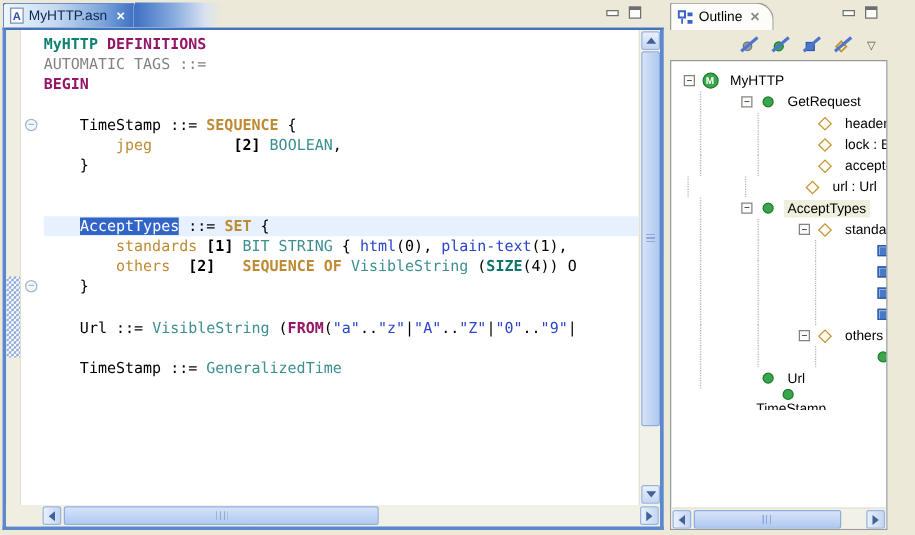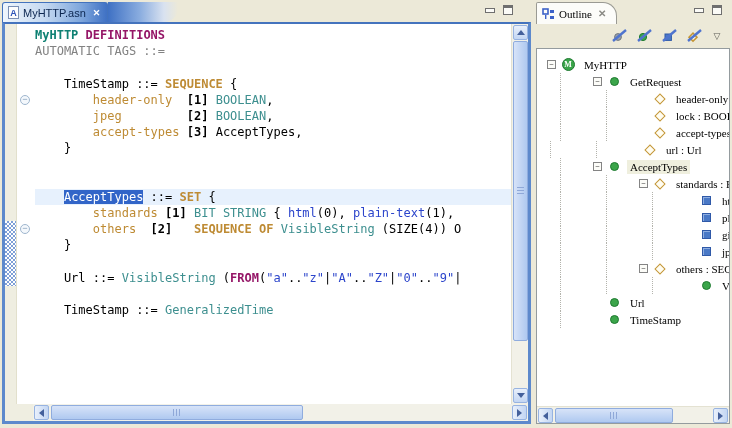--- a/index.html
+++ b/index.html
@@ -42,21 +42,21 @@
     font-family:"DejaVu Sans Mono","Liberation Mono",monospace; font-size:12px; }
   .cl { height:16.2px; line-height:16.2px; white-space:pre; }
   .cl.hl { background:#E7F1FD; }
   .c-module { color:#0E8173; font-weight:bold; }
   .c-kw     { color:#951667; font-weight:bold; }
   .c-gray   { color:#828282; }
   .c-gold   { color:#BE8B34; }
   .c-goldb  { color:#BE8B34; font-weight:bold; }
   .c-teal   { color:#3D8F8F; }
   .c-blue   { color:#2C45CB; }
-  .c-green  { color:#000000; font-weight:normal; }
+  .c-green  { color:#0f766e; font-weight:bold; }
   .c-b      { color:#000000; font-weight:bold; }
   .c-p      { color:#000000; }
   .c-sel    { background:#3265C8; color:#FFFFFF; }
 
   
   .vscroll { width:17px; background:#F2F1E8; border-left:1px solid #E4E2D2;
     position:relative; display:flex; flex-direction:column; }
   .sb-btn { width:15px; height:15px; margin:1px; background:linear-gradient(180deg,#E9F0FB,#C3D6F3);
     border:1px solid #97B3E1; border-radius:2px; display:flex; align-items:center; justify-content:center; }
   .sb-btn.h { background:linear-gradient(90deg,#E9F0FB,#C3D6F3); }
@@ -70,21 +70,21 @@
     background:repeating-linear-gradient(180deg,#8FA8D8 0 1px,transparent 1px 3px); }
   .hscroll-row { height:17px; display:flex; background:#F2F1E8; }
   .hscroll-spacer { width:28px; background:#EFEEE1; }
   .htrack { flex:1; position:relative; }
   .hthumb { position:absolute; top:1px; height:15px; background:linear-gradient(180deg,#D7E3F8,#AFC9F0);
     border:1px solid #8FACDE; border-radius:2px; }
   .hthumb .grip { position:absolute; top:3px; bottom:3px; left:50%; width:9px; margin-left:-4px;
     background:repeating-linear-gradient(90deg,#8FA8D8 0 1px,transparent 1px 3px); }
 
   
-  .outline-part { position:absolute; left:536px; top:2px; width:194px; height:422px;font-family:Liberation Serif, serif; }
+  .outline-part { position:absolute; left:536px; top:2px; width:174px; height:422px; }
   .oheader { height:22px; position:relative; display:flex; }
   .otab { display:flex; align-items:center; gap:4px; padding:0 10px 0 5px; background:#FCFCF9;
     border:1px solid #9A9A93; border-bottom:none; border-radius:2px 14px 0 0;
     font-size:11px; color:#000; }
   .otab-close { color:#8A8A84; font-weight:bold; font-size:10px; margin-left:2px; }
   .otoolbar { height:24px; display:flex; align-items:center; justify-content:flex-end;
     gap:6px; padding-right:6px; }
   .tb-btn { width:19px; height:16px; display:flex; align-items:center; justify-content:center; }
   .tb-menu { font-size:9px; color:#5A5A54; width:14px; text-align:center; }
   .ocontent { position:absolute; left:0; right:0; top:46px; bottom:0; background:#FFFFFF;
@@ -128,25 +128,24 @@
       <div class="annot-ruler">
         <div class="range-indicator" id="range-ind" style="top: 197.4px; height: 64.8px;"></div>
       </div>
       <div class="fold-ruler" id="fold-ruler">
           <div class="fold-marker" style="top: 70.8px;">−</div>
           <div class="fold-marker" style="top: 200.4px;">−</div>
         </div>
       <div class="code" id="code">
           <div class="cl"><span class="c-module">MyHTTP</span><span class="c-p"> </span><span class="c-kw">DEFINITIONS</span></div>
           <div class="cl"><span class="c-gray">AUTOMATIC TAGS ::=</span></div>
+          <div class="cl"><span class="c-kw">BEGIN</span></div>
           <div class="cl"></div>
           <div class="cl"><span class="c-p">    TimeStamp ::= </span><span class="c-goldb">SEQUENCE</span><span class="c-p"> {</span></div>
-          <div class="cl"><span class="c-p">        </span><span class="c-gold">header-only</span><span class="c-p">  </span><span class="c-b">[1]</span><span class="c-p"> </span><span class="c-teal">BOOLEAN</span><span class="c-p">,</span></div>
           <div class="cl"><span class="c-p">        </span><span class="c-gold">jpeg</span><span class="c-p">         </span><span class="c-b">[2]</span><span class="c-p"> </span><span class="c-teal">BOOLEAN</span><span class="c-p">,</span></div>
-          <div class="cl"><span class="c-p">        </span><span class="c-gold">accept-types</span><span class="c-p"> </span><span class="c-b">[3]</span><span class="c-p"> </span><span class="c-p">AcceptTypes,</span></div>
           <div class="cl"><span class="c-p">    }</span></div>
           <div class="cl"></div>
           <div class="cl"></div>
           <div class="cl hl"><span class="c-p">    </span><span class="c-sel">AcceptTypes</span><span class="c-p"> ::= </span><span class="c-goldb">SET</span><span class="c-p"> {</span></div>
           <div class="cl"><span class="c-p">        </span><span class="c-gold">standards</span><span class="c-p"> </span><span class="c-b">[1]</span><span class="c-p"> </span><span class="c-teal">BIT STRING</span><span class="c-p"> { </span><span class="c-blue">html</span><span class="c-p">(0), </span><span class="c-blue">plain-text</span><span class="c-p">(1),</span></div>
           <div class="cl"><span class="c-p">        </span><span class="c-gold">others</span><span class="c-p">  </span><span class="c-b">[2]</span><span class="c-p">   </span><span class="c-goldb">SEQUENCE OF</span><span class="c-p"> </span><span class="c-teal">VisibleString</span><span class="c-p"> (</span><span class="c-green">SIZE</span><span class="c-p">(4)) O</span></div>
           <div class="cl"><span class="c-p">    }</span></div>
           <div class="cl"></div>
           <div class="cl"><span class="c-p">    Url ::= </span><span class="c-teal">VisibleString</span><span class="c-p"> (</span><span class="c-kw">FROM</span><span class="c-p">(</span><span class="c-blue">"a"</span><span class="c-p">..</span><span class="c-blue">"z"</span><span class="c-p">|</span><span class="c-blue">"A"</span><span class="c-p">..</span><span class="c-blue">"Z"</span><span class="c-p">|</span><span class="c-blue">"0"</span><span class="c-p">..</span><span class="c-blue">"9"</span><span class="c-p">|</span></div>
           <div class="cl"></div>
@@ -366,21 +365,21 @@
           <span class="olabel">VisibleString</span>
         </div>
         <div class="orow" style="padding-left: 10px;">
           <div class="guide"></div>
           <div class="exp-slot"></div>
           <div class="oicon">
             <div class="ic-type"></div>
           </div>
           <span class="olabel">Url</span>
         </div>
-        <div class="orow" style="padding-left: 10px;">
+        <div class="orow" style="padding-left: 20px; flex-direction: column;">
           <div class="guide"></div>
           <div class="exp-slot"></div>
           <div class="oicon">
             <div class="ic-type"></div>
           </div>
           <span class="olabel">TimeStamp</span>
         </div>
       </div>
     <div class="ohscroll">
       <div class="sb-btn h">

